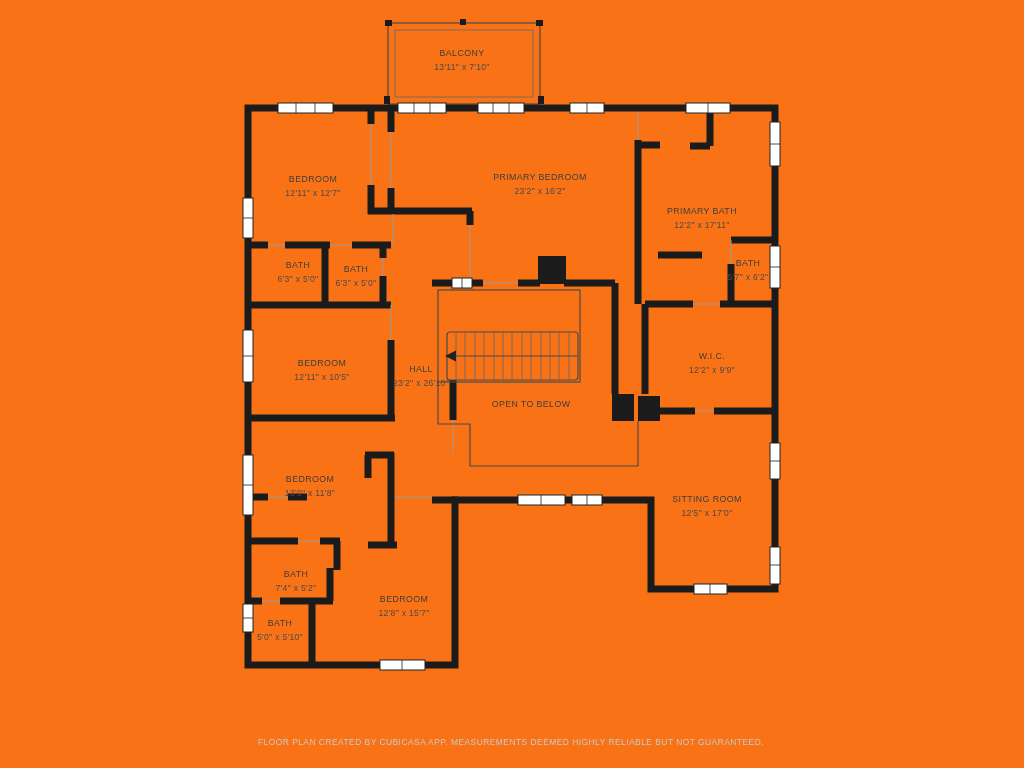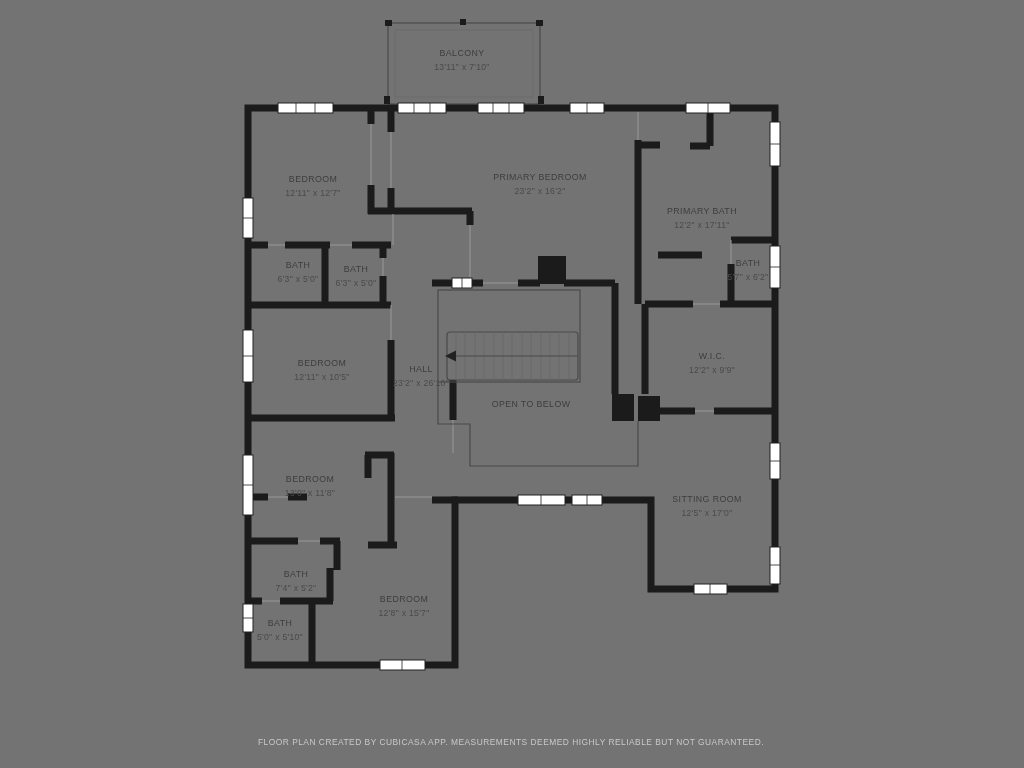--- a/index.html
+++ b/index.html
@@ -1,16 +1,16 @@
 <!DOCTYPE html>
 <html><head>
 <meta charset="utf-8">
 <style>
   html,body{margin:0;padding:0;background:#ffffff;}
-  #stage{position:relative;width:1024px;height:768px;background:#737373;overflow:hidden;
+  #stage{position:relative;width:1024px;height:768px;background:#f97316;overflow:hidden;
          font-family:"Liberation Sans", sans-serif;}
   svg{display:block;}
   .wall{stroke:#1b1b1b;stroke-width:7;fill:none;stroke-linecap:butt;}
   .wallf{fill:#1b1b1b;stroke:none;}
   .thin{stroke:#4a4a4a;stroke-width:1.2;fill:none;}
   .thinlt{stroke:#6a6a6a;stroke-width:0.9;fill:none;}
   .door{stroke:#9a9a9a;stroke-width:1;fill:none;}
   .win{fill:#ffffff;stroke:#222222;stroke-width:1;}
   .winl{stroke:#222222;stroke-width:0.8;}
   .lbl{font-size:8.8px;fill:#3d3d3d;letter-spacing:0.4px;text-anchor:middle;}

